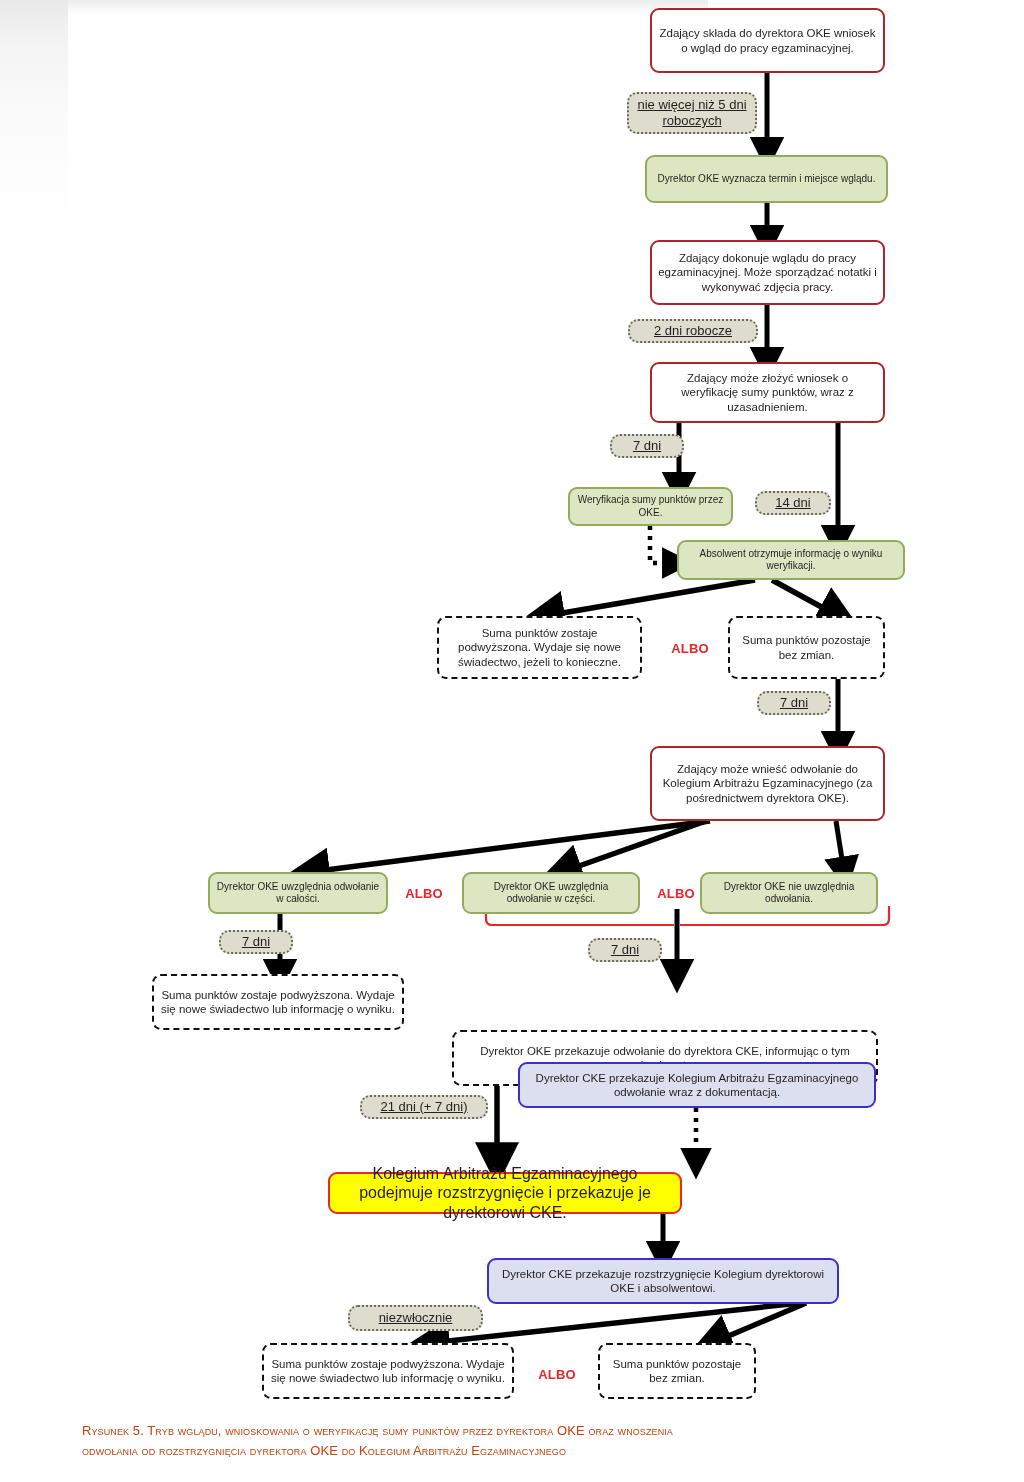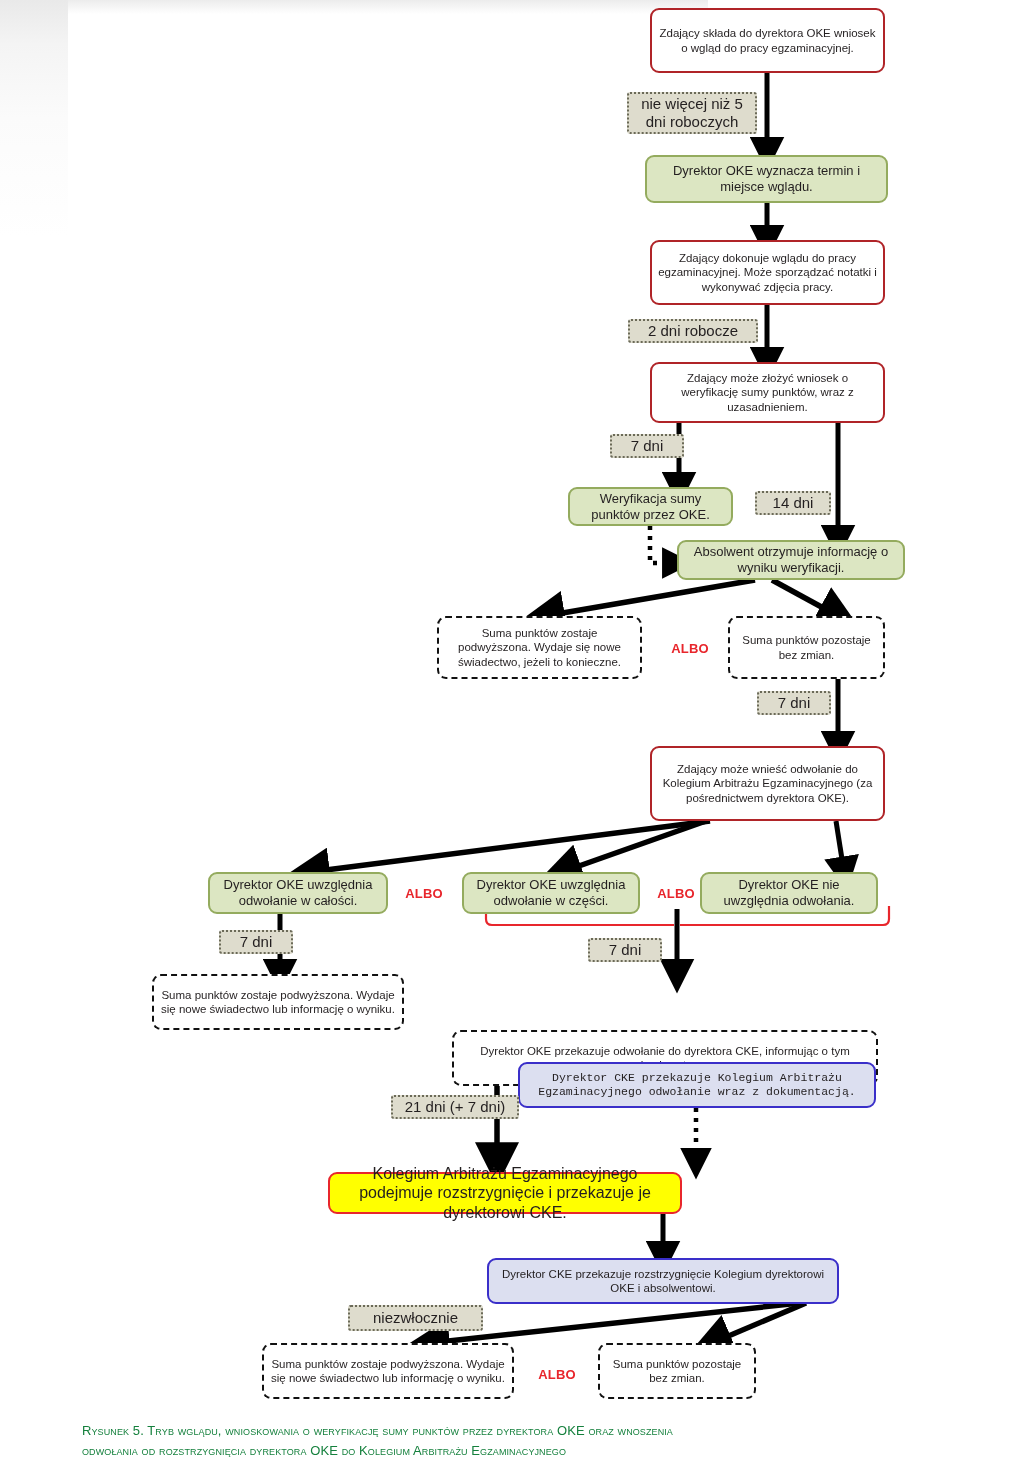--- a/index.html
+++ b/index.html
@@ -42,21 +42,21 @@
     background:#ffffff;
     border:2.5px solid #b02428;
     border-radius:9px;
     font-size:11.5px;
   }
   
   .n-green{
     background:#dce6c2;
     border:2px solid #94ab5e;
     border-radius:9px;
-    font-size:13px;
+    font-size:10px;
   }
   
   .n-blue{
     background:#dcdff0;
     border:2.5px solid #3a2fc9;
     border-radius:9px;
     font-size:11.5px;
   }
   
   .n-yellow{
@@ -69,23 +69,24 @@
   .n-dashed{
     background:#ffffff;
     border:2.5px dashed #111111;
     border-radius:9px;
     font-size:11.5px;
   }
   
   .n-time{
     background:#dedccd;
     border:2px dotted #6b6a58;
-    border-radius:3px;
-    font-size:15px;
+    border-radius:10px;
+    font-size:13px;
     color:#231f20;
+    text-decoration:underline;
   }
   
   .albo{
     position:absolute;
     color:#e8262c;
     font-weight:bold;
     font-size:13px;
     letter-spacing:.2px;
     display:flex;align-items:center;justify-content:center;
   }
@@ -93,21 +94,21 @@
   .b{font-weight:normal;}
 
   
   #wires{position:absolute;left:0;top:0;width:1024px;height:1482px;}
 
   
   .caption{
     position:absolute;
     left:82px;top:1421px;width:870px;
     font-size:13px;
-    color:#15803d;
+    color:#c2410c;
     line-height:1.5;
     font-variant:small-caps;
     text-align:left;
     letter-spacing:.1px;
   }
 </style>
 </head>
 <body>
 
 <div id="stage">
@@ -258,25 +259,25 @@
   </div>
 
   <div class="node n-dashed" style="left:152px;top:974px;width:252px;height:56px;">
     <span>Suma punktów zostaje podwyższona. Wydaje się nowe świadectwo lub informację o wyniku.</span>
   </div>
 
   <div class="node n-dashed" style="left:452px;top:1030px;width:426px;height:56px;">
     <span>Dyrektor OKE przekazuje odwołanie do dyrektora CKE, informując o tym absolwenta.</span>
   </div>
 
-  <div class="node n-blue" style="left:518px;top:1062px;width:358px;height:46px;font-family:Liberation Mono, monospace;">
+  <div class="node n-blue" style="left:518px;top:1062px;width:358px;height:46px;">
     <span>Dyrektor CKE przekazuje Kolegium Arbitrażu Egzaminacyjnego odwołanie wraz z dokumentacją.</span>
   </div>
 
-  <div class="node n-time" style="left:360px;top:1095px;width:128px;height:24px;margin-left:31px;">
+  <div class="node n-time" style="left:360px;top:1095px;width:128px;height:24px;">
     <span>21 dni (+ 7 dni)</span>
   </div>
 
   <div class="node n-yellow" style="left:328px;top:1172px;width:354px;height:42px;">
     <span>Kolegium Arbitrażu Egzaminacyjnego podejmuje rozstrzygnięcie i przekazuje je dyrektorowi CKE.</span>
   </div>
 
   <div class="node n-blue" style="left:487px;top:1258px;width:352px;height:46px;">
     <span>Dyrektor CKE przekazuje rozstrzygnięcie Kolegium dyrektorowi OKE i absolwentowi.</span>
   </div>

